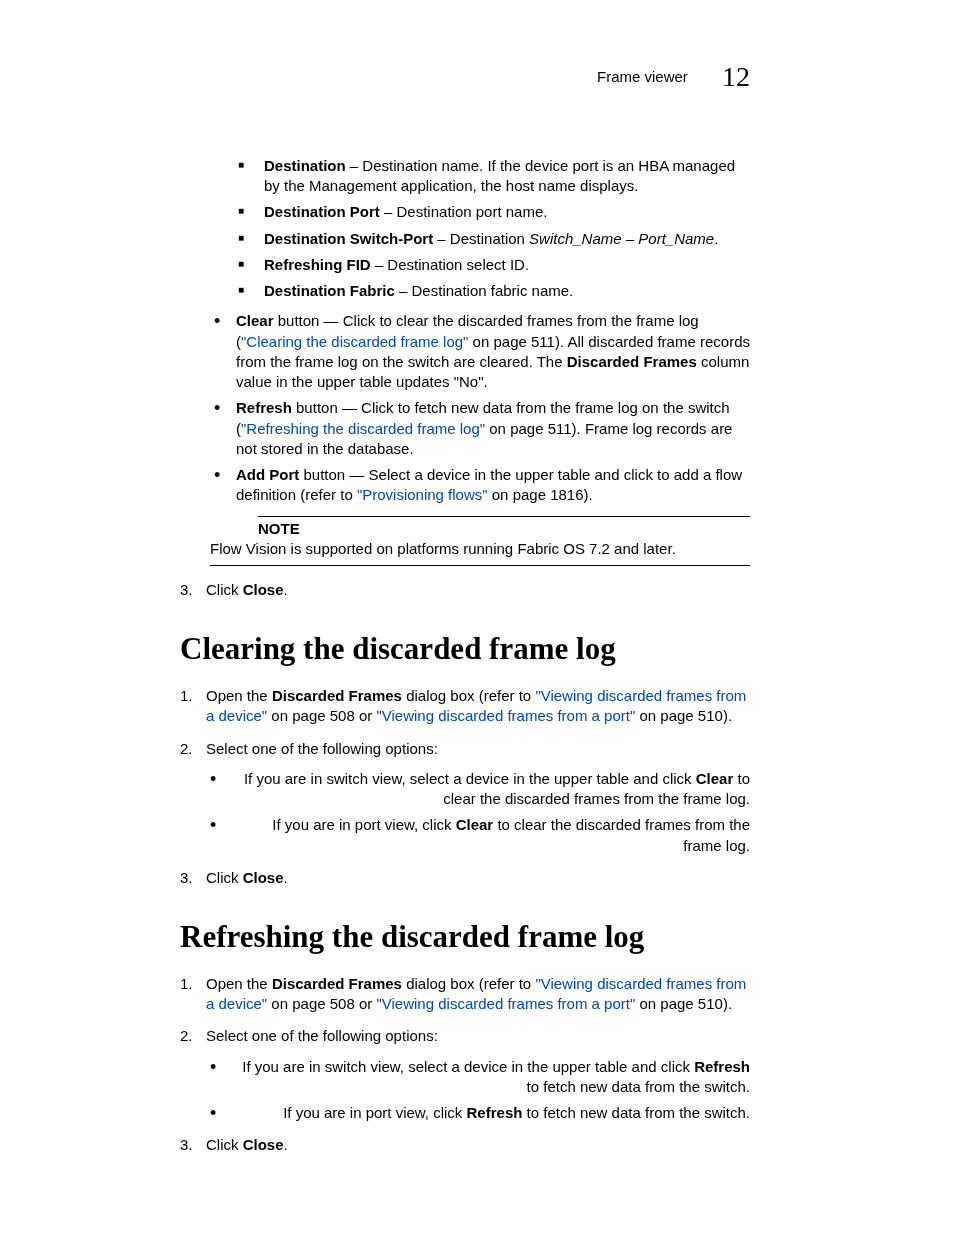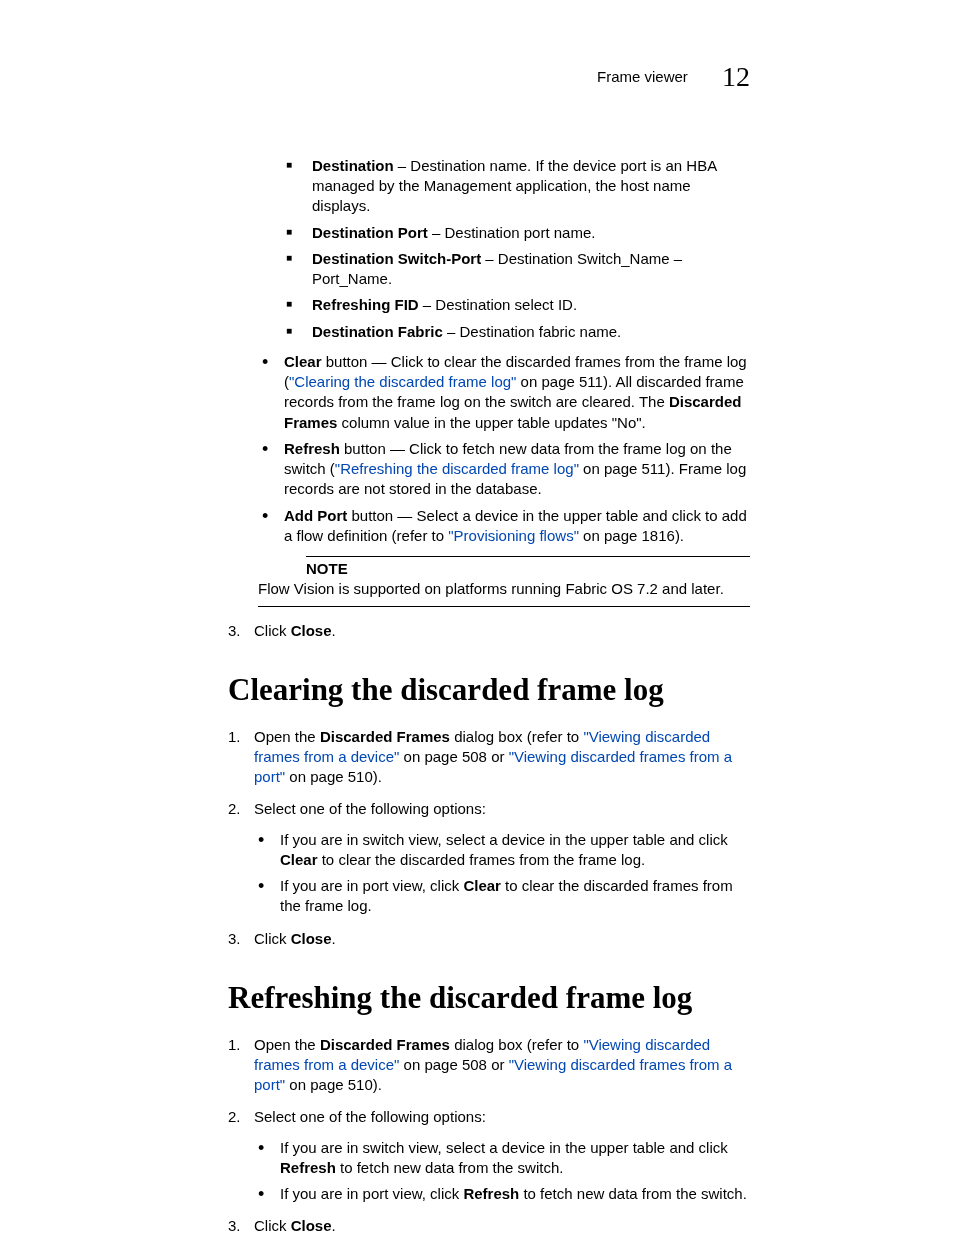--- a/index.html
+++ b/index.html
@@ -10,21 +10,21 @@
     font-family: Arial, Helvetica, sans-serif;
     color: #000;
     font-size: 15px;
     line-height: 1.35;
   }
   .page {
     width: 830px;
     height: 1235px;
     position: relative;
     box-sizing: border-box;
-    padding: 58px 80px 0 80px;
+    padding: 58px 80px 0 32px;
   }
   .running-head {
     text-align: right;
     margin-bottom: 60px;
   }
   .running-head .title {
     font-size: 15px;
     display: inline-block;
     vertical-align: middle;
   }
@@ -46,20 +46,21 @@
   .bullet-list > li,
   .ol > li {
     list-style: none;
     position: relative;
     padding-left: 26px;
     margin-bottom: 6px;
   }
   .square-list.nested > li,
   .bullet-list.nested > li {
     padding-left: 26px;
+    text-align: right;
   }
   .square-list > li::before {
     content: "■";
     position: absolute;
     left: 0;
     top: 2px;
     font-size: 10px;
   }
   .bullet-list > li::before {
     content: "•";
@@ -78,21 +79,21 @@
     top: 0;
   }
   .indent-1 { margin-left: 30px; }
   .indent-2 { margin-left: 58px; }
   .para {
     margin: 0 0 12px 0;
   }
   .link {
     color: #0047b3;
   }
-  .italic { }
+  .italic { font-style: italic; }
   .bold { font-weight: bold; }
   h2.section {
     font-family: Georgia, 'Times New Roman', serif;
     font-weight: bold;
     font-size: 31px;
     margin: 28px 0 16px 0;
   }
   .note-box {
     margin: 10px 0 14px 30px;
   }

